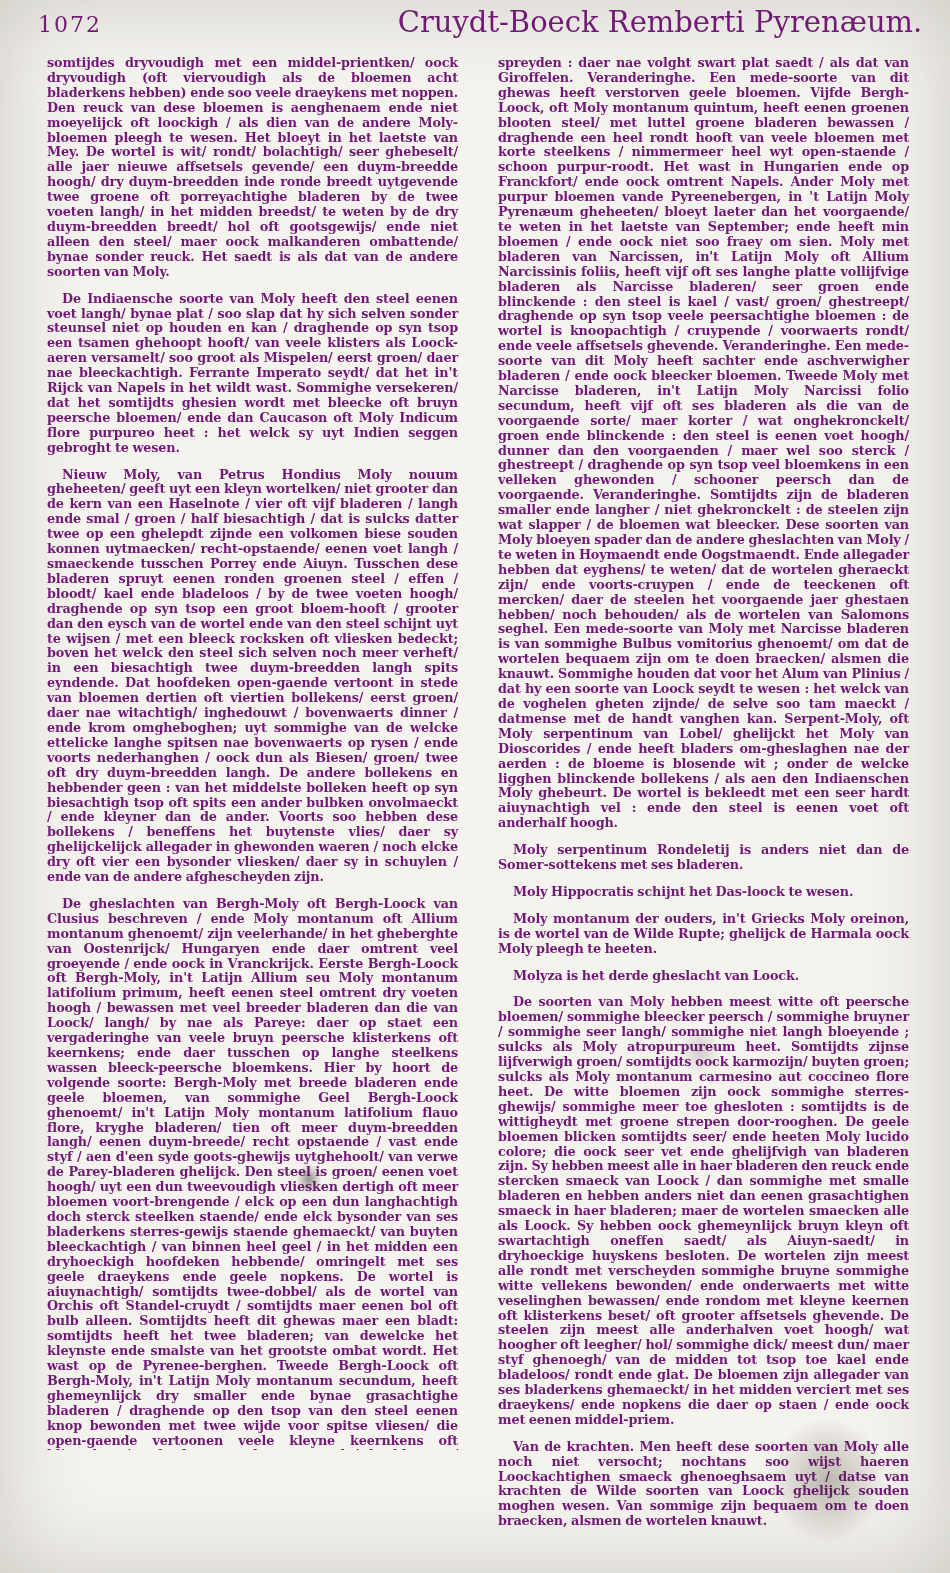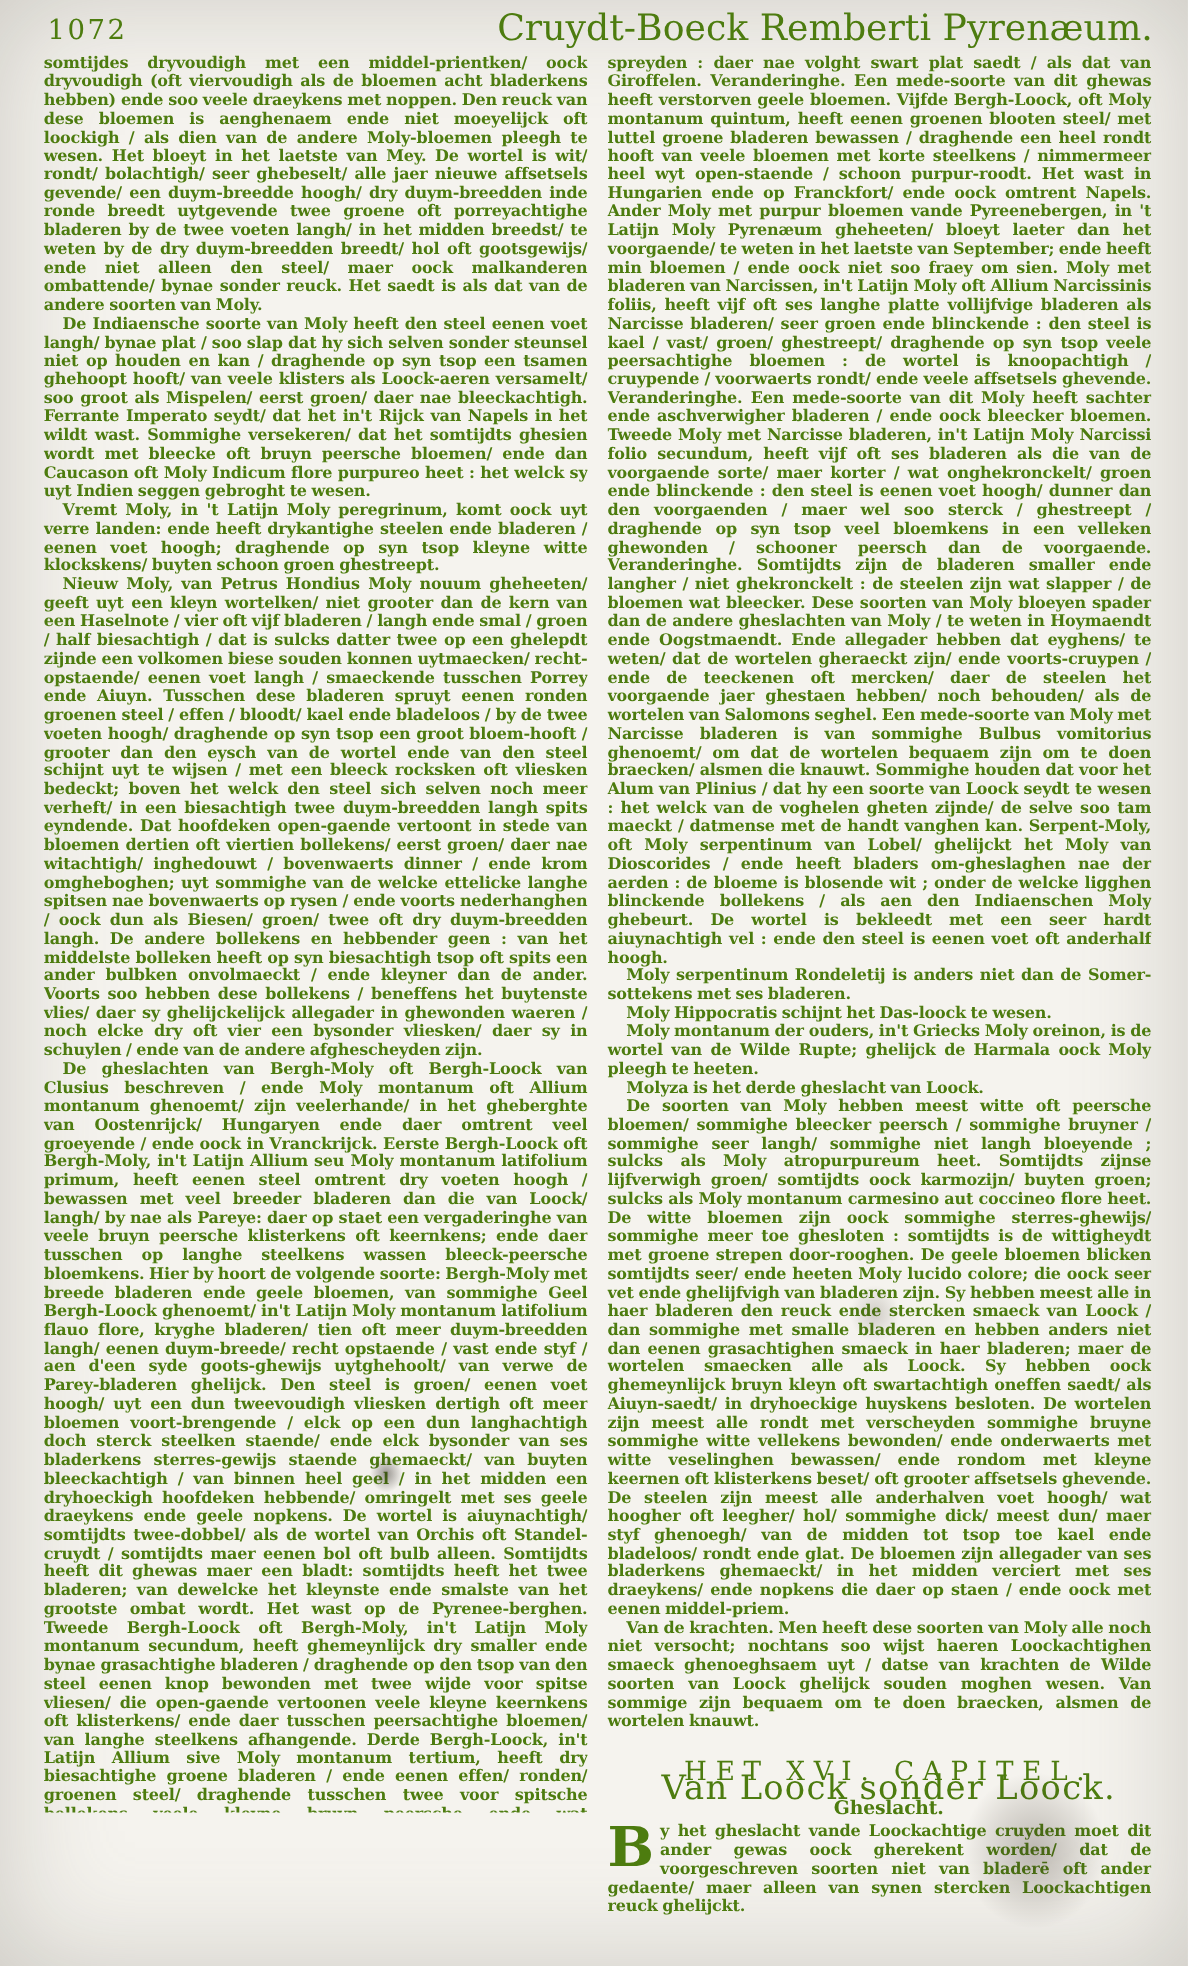--- a/index.html
+++ b/index.html
@@ -2,21 +2,21 @@
 <html><head>
 <meta charset="utf-8">
 <style>
   html,body { margin:0; padding:0; }
   .page {
     position:relative;
     width:950px; height:1573px;
     background:#f5f3ee;
     box-shadow: inset 0 0 90px rgba(110,105,95,0.30);
     font-family:"DejaVu Serif", serif;
-    color:#4d7c0f;
+    color:#701a75;
     overflow:hidden;
   }
   .pagenum {
     position:absolute; top:12px; left:38px;
     font-size:22px; letter-spacing:2px; font-weight:normal;
   }
   .page-title {
     position:absolute; top:5px; left:660px; transform:translateX(-50%);
     font-size:29px; white-space:nowrap; font-weight:normal;
   }
@@ -26,21 +26,21 @@
   }
   .col {
     width:435px;
     text-align:justify;
     font-weight:bold;
     font-size:12.8px;
     line-height:14.9px;
     letter-spacing:-0.15px;
     word-spacing:-0.6px;
   }
-  .col p { margin:0; text-indent:15px; }
+  .col p { margin:12px; text-indent:15px; }
   .col p.noindent { text-indent:0; }
   .left-col { height:1406px; overflow:hidden; }
   .right-col { height:1505px; overflow:hidden; }
 
   .chapter { text-align:center; margin-top:24px; font-weight:normal; text-indent:0; }
   .chapter-heading { font-size:21px; letter-spacing:7px; font-weight:normal; margin:0; text-indent:0; }
   .chapter-sub { font-size:27px; letter-spacing:1px; font-weight:normal; margin:8px 0 0 0; text-indent:0; }
   .section-label { font-size:15px; font-weight:bold; margin:12px 0 0 0; text-align:center; text-indent:0; }
 
   .dropcap-para { margin-top:5px !important; text-indent:0 !important; }
@@ -68,21 +68,20 @@
 <div class="page">
 
   <div class="pagenum">1072</div>
   <div class="page-title">Cruydt-Boeck Remberti Pyrenæum.</div>
 
   <div class="columns">
 
     <div class="col left-col">
       <p class="noindent">somtijdes dryvoudigh met een middel-prientken/ oock dryvoudigh (oft viervoudigh als de bloemen acht bladerkens hebben) ende soo veele draeykens met noppen. Den reuck van dese bloemen is aenghenaem ende niet moeyelijck oft loockigh / als dien van de andere Moly-bloemen pleegh te wesen. Het bloeyt in het laetste van Mey. De wortel is wit/ rondt/ bolachtigh/ seer ghebeselt/ alle jaer nieuwe affsetsels gevende/ een duym-breedde hoogh/ dry duym-breedden inde ronde breedt uytgevende twee groene oft porreyachtighe bladeren by de twee voeten langh/ in het midden breedst/ te weten by de dry duym-breedden breedt/ hol oft gootsgewijs/ ende niet alleen den steel/ maer oock malkanderen ombattende/ bynae sonder reuck. Het saedt is als dat van de andere soorten van Moly.</p>
       <p>De Indiaensche soorte van Moly heeft den steel eenen voet langh/ bynae plat / soo slap dat hy sich selven sonder steunsel niet op houden en kan / draghende op syn tsop een tsamen ghehoopt hooft/ van veele klisters als Loock-aeren versamelt/ soo groot als Mispelen/ eerst groen/ daer nae bleeckachtigh. Ferrante Imperato seydt/ dat het in't Rijck van Napels in het wildt wast. Sommighe versekeren/ dat het somtijdts ghesien wordt met bleecke oft bruyn peersche bloemen/ ende dan Caucason oft Moly Indicum flore purpureo heet : het welck sy uyt Indien seggen gebroght te wesen.</p>
-      <p>Vremt Moly, in 't Latijn Moly peregrinum, komt oock uyt verre landen: ende heeft drykantighe steelen ende bladeren / eenen voet hoogh; draghende op syn tsop kleyne witte klockskens/ buyten schoon groen ghestreept.</p>
       <p>Nieuw Moly, van Petrus Hondius Moly nouum gheheeten/ geeft uyt een kleyn wortelken/ niet grooter dan de kern van een Haselnote / vier oft vijf bladeren / langh ende smal / groen / half biesachtigh / dat is sulcks datter twee op een ghelepdt zijnde een volkomen biese souden konnen uytmaecken/ recht-opstaende/ eenen voet langh / smaeckende tusschen Porrey ende Aiuyn. Tusschen dese bladeren spruyt eenen ronden groenen steel / effen / bloodt/ kael ende bladeloos / by de twee voeten hoogh/ draghende op syn tsop een groot bloem-hooft / grooter dan den eysch van de wortel ende van den steel schijnt uyt te wijsen / met een bleeck rocksken oft vliesken bedeckt; boven het welck den steel sich selven noch meer verheft/ in een biesachtigh twee duym-breedden langh spits eyndende. Dat hoofdeken open-gaende vertoont in stede van bloemen dertien oft viertien bollekens/ eerst groen/ daer nae witachtigh/ inghedouwt / bovenwaerts dinner / ende krom omgheboghen; uyt sommighe van de welcke ettelicke langhe spitsen nae bovenwaerts op rysen / ende voorts nederhanghen / oock dun als Biesen/ groen/ twee oft dry duym-breedden langh. De andere bollekens en hebbender geen : van het middelste bolleken heeft op syn biesachtigh tsop oft spits een ander bulbken onvolmaeckt / ende kleyner dan de ander. Voorts soo hebben dese bollekens / beneffens het buytenste vlies/ daer sy ghelijckelijck allegader in ghewonden waeren / noch elcke dry oft vier een bysonder vliesken/ daer sy in schuylen / ende van de andere afghescheyden zijn.</p>
       <p>De gheslachten van Bergh-Moly oft Bergh-Loock van Clusius beschreven / ende Moly montanum oft Allium montanum ghenoemt/ zijn veelerhande/ in het gheberghte van Oostenrijck/ Hungaryen ende daer omtrent veel groeyende / ende oock in Vranckrijck. Eerste Bergh-Loock oft Bergh-Moly, in't Latijn Allium seu Moly montanum latifolium primum, heeft eenen steel omtrent dry voeten hoogh / bewassen met veel breeder bladeren dan die van Loock/ langh/ by nae als Pareye: daer op staet een vergaderinghe van veele bruyn peersche klisterkens oft keernkens; ende daer tusschen op langhe steelkens wassen bleeck-peersche bloemkens. Hier by hoort de volgende soorte: Bergh-Moly met breede bladeren ende geele bloemen, van sommighe Geel Bergh-Loock ghenoemt/ in't Latijn Moly montanum latifolium flauo flore, kryghe bladeren/ tien oft meer duym-breedden langh/ eenen duym-breede/ recht opstaende / vast ende styf / aen d'een syde goots-ghewijs uytghehoolt/ van verwe de Parey-bladeren ghelijck. Den steel is groen/ eenen voet hoogh/ uyt een dun tweevoudigh vliesken dertigh oft meer bloemen voort-brengende / elck op een dun langhachtigh doch sterck steelken staende/ ende elck bysonder van ses bladerkens sterres-gewijs staende ghemaeckt/ van buyten bleeckachtigh / van binnen heel geel / in het midden een dryhoeckigh hoofdeken hebbende/ omringelt met ses geele draeykens ende geele nopkens. De wortel is aiuynachtigh/ somtijdts twee-dobbel/ als de wortel van Orchis oft Standel-cruydt / somtijdts maer eenen bol oft bulb alleen. Somtijdts heeft dit ghewas maer een bladt: somtijdts heeft het twee bladeren; van dewelcke het kleynste ende smalste van het grootste ombat wordt. Het wast op de Pyrenee-berghen. Tweede Bergh-Loock oft Bergh-Moly, in't Latijn Moly montanum secundum, heeft ghemeynlijck dry smaller ende bynae grasachtighe bladeren / draghende op den tsop van den steel eenen knop bewonden met twee wijde voor spitse vliesen/ die open-gaende vertoonen veele kleyne keernkens oft klisterkens/ ende daer tusschen peersachtighe bloemen/ van langhe steelkens afhangende. Derde Bergh-Loock, in't Latijn Allium sive Moly montanum tertium, heeft dry biesachtighe groene bladeren / ende eenen effen/ ronden/ groenen steel/ draghende tusschen twee voor spitsche bellekens veele kleyne bruyn peersche ende wat groenachtighe klisters/ voor aen eyndende in een langh uytwassende spits/ ende daer tusschen witachtighe in het midden met peersachtighe aderkens door-rooghen bloemkens / van langhe steelkens afhanghende. Vierde Bergh-Loock, in't Latijn Allium sive Moly montanum quartum, heeft oock dry biesachtighe bladeren/ eenen ronden steel/ draghende eenen knop/ in twee ghesteerte vliesen ghewonden/ inhoudende veele bleecke bloemen/ met langhe steelkens: welcke bloemen eenen seer soeten maer haest verganckelijcken reuck van haer</p>
     </div>
 
     <div class="col right-col">
       <p class="noindent">spreyden : daer nae volght swart plat saedt / als dat van Giroffelen. Veranderinghe. Een mede-soorte van dit ghewas heeft verstorven geele bloemen. Vijfde Bergh-Loock, oft Moly montanum quintum, heeft eenen groenen blooten steel/ met luttel groene bladeren bewassen / draghende een heel rondt hooft van veele bloemen met korte steelkens / nimmermeer heel wyt open-staende / schoon purpur-roodt. Het wast in Hungarien ende op Franckfort/ ende oock omtrent Napels. Ander Moly met purpur bloemen vande Pyreenebergen, in 't Latijn Moly Pyrenæum gheheeten/ bloeyt laeter dan het voorgaende/ te weten in het laetste van September; ende heeft min bloemen / ende oock niet soo fraey om sien. Moly met bladeren van Narcissen, in't Latijn Moly oft Allium Narcissinis foliis, heeft vijf oft ses langhe platte vollijfvige bladeren als Narcisse bladeren/ seer groen ende blinckende : den steel is kael / vast/ groen/ ghestreept/ draghende op syn tsop veele peersachtighe bloemen : de wortel is knoopachtigh / cruypende / voorwaerts rondt/ ende veele affsetsels ghevende. Veranderinghe. Een mede-soorte van dit Moly heeft sachter ende aschverwigher bladeren / ende oock bleecker bloemen. Tweede Moly met Narcisse bladeren, in't Latijn Moly Narcissi folio secundum, heeft vijf oft ses bladeren als die van de voorgaende sorte/ maer korter / wat onghekronckelt/ groen ende blinckende : den steel is eenen voet hoogh/ dunner dan den voorgaenden / maer wel soo sterck / ghestreept / draghende op syn tsop veel bloemkens in een velleken ghewonden / schooner peersch dan de voorgaende. Veranderinghe. Somtijdts zijn de bladeren smaller ende langher / niet ghekronckelt : de steelen zijn wat slapper / de bloemen wat bleecker. Dese soorten van Moly bloeyen spader dan de andere gheslachten van Moly / te weten in Hoymaendt ende Oogstmaendt. Ende allegader hebben dat eyghens/ te weten/ dat de wortelen gheraeckt zijn/ ende voorts-cruypen / ende de teeckenen oft mercken/ daer de steelen het voorgaende jaer ghestaen hebben/ noch behouden/ als de wortelen van Salomons seghel. Een mede-soorte van Moly met Narcisse bladeren is van sommighe Bulbus vomitorius ghenoemt/ om dat de wortelen bequaem zijn om te doen braecken/ alsmen die knauwt. Sommighe houden dat voor het Alum van Plinius / dat hy een soorte van Loock seydt te wesen : het welck van de voghelen gheten zijnde/ de selve soo tam maeckt / datmense met de handt vanghen kan. Serpent-Moly, oft Moly serpentinum van Lobel/ ghelijckt het Moly van Dioscorides / ende heeft bladers om-gheslaghen nae der aerden : de bloeme is blosende wit ; onder de welcke ligghen blinckende bollekens / als aen den Indiaenschen Moly ghebeurt. De wortel is bekleedt met een seer hardt aiuynachtigh vel : ende den steel is eenen voet oft anderhalf hoogh.</p>
       <p>Moly serpentinum Rondeletij is anders niet dan de Somer-sottekens met ses bladeren.</p>
       <p>Moly Hippocratis schijnt het Das-loock te wesen.</p>
       <p>Moly montanum der ouders, in't Griecks Moly oreinon, is de wortel van de Wilde Rupte; ghelijck de Harmala oock Moly pleegh te heeten.</p>
       <p>Molyza is het derde gheslacht van Loock.</p>

